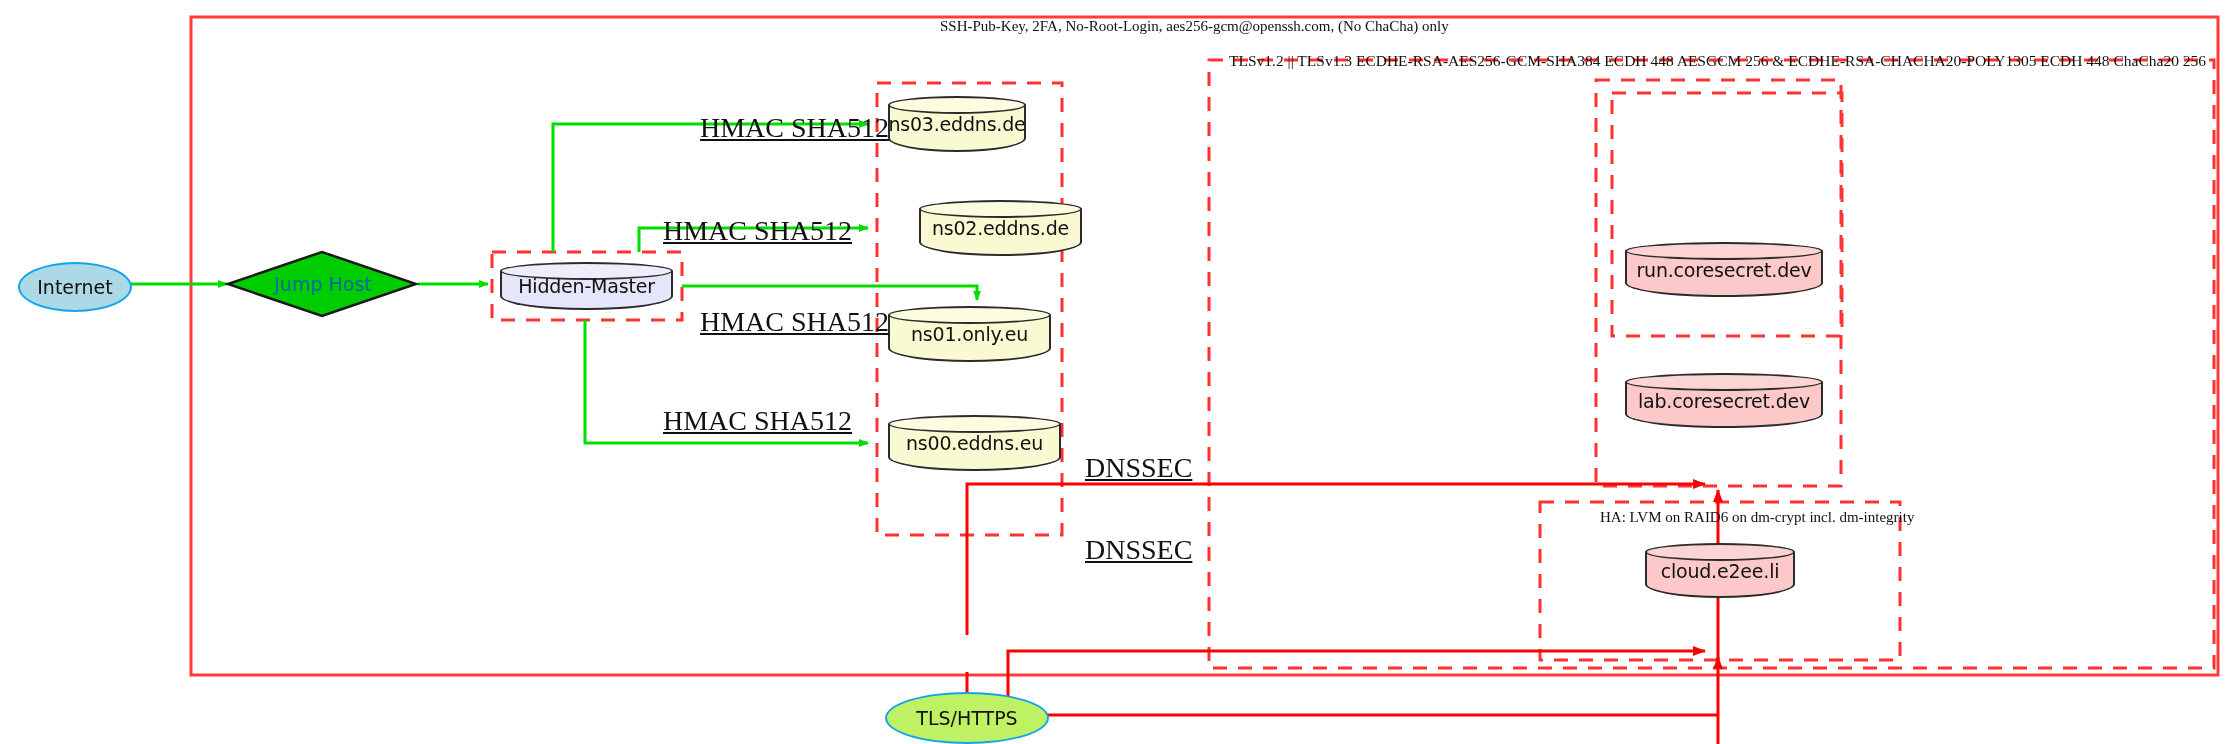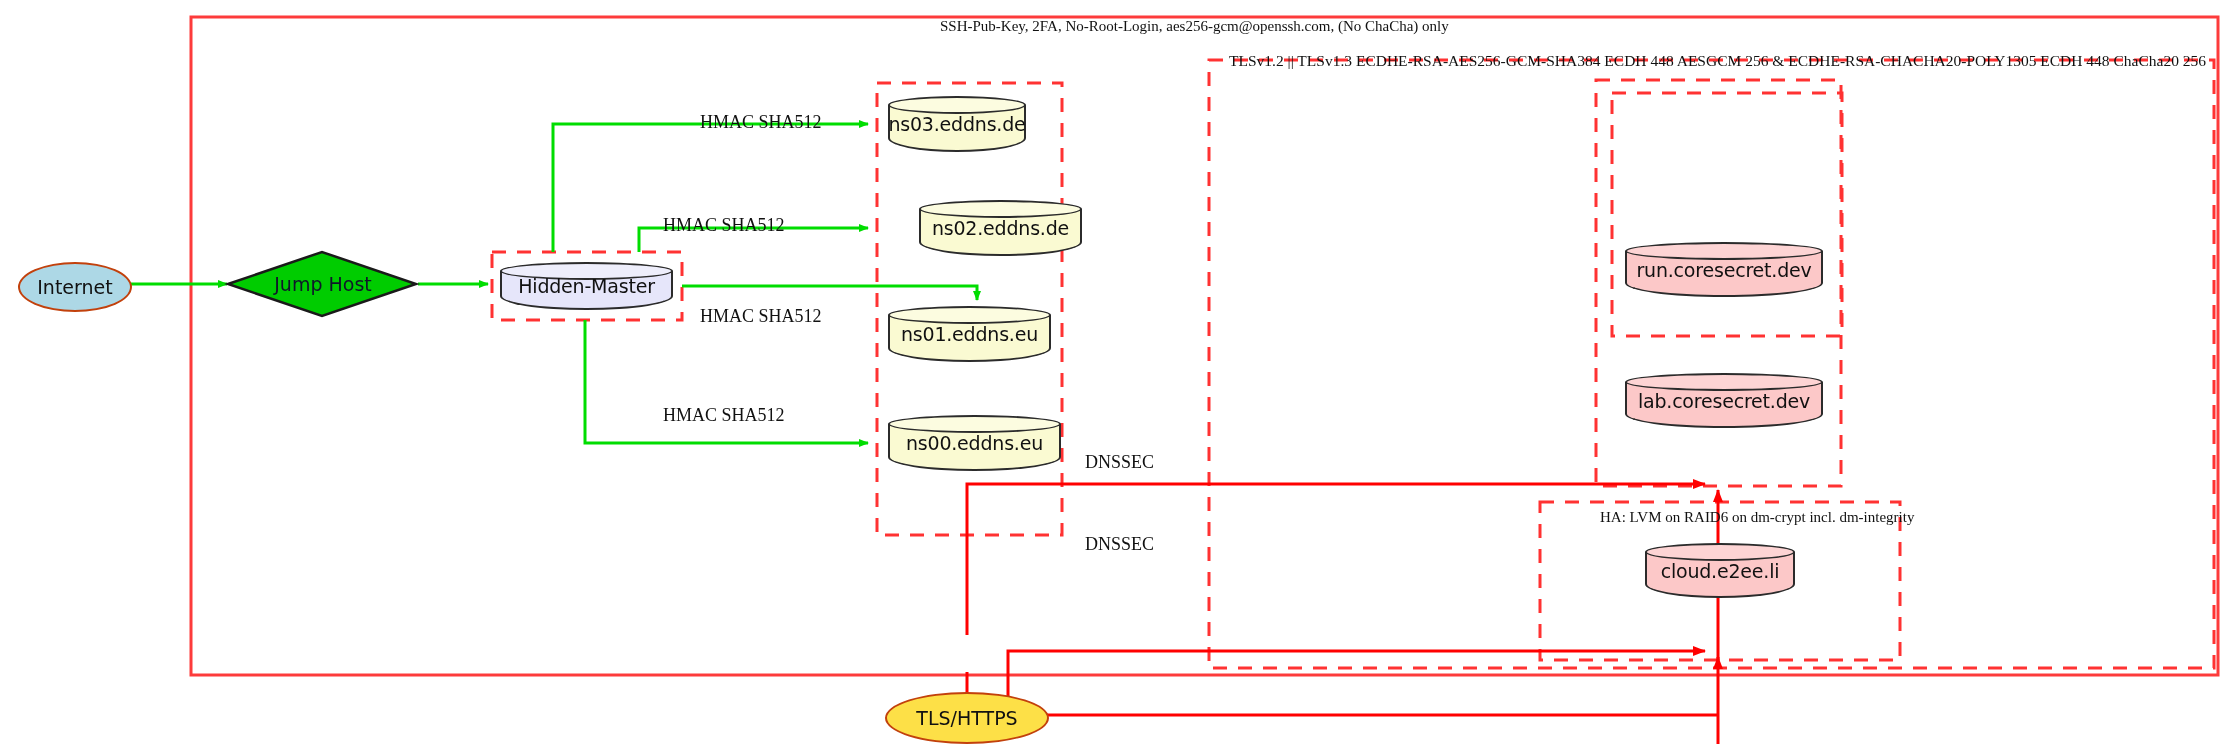--- a/index.html
+++ b/index.html
@@ -12,31 +12,31 @@
   .cyl{position:absolute;box-sizing:border-box;}
   .cyl .body{position:absolute;left:0;top:9px;right:0;bottom:0;
       border:2px solid #2b2b2b;border-top:none;border-radius:0 0 50% 50%/0 0 14px 14px;}
   .cyl .top{position:absolute;left:0;top:0;right:0;height:18px;
       border:2px solid #2b2b2b;border-radius:50%/50%;box-sizing:border-box;}
   .cyl .label{position:absolute;left:0;right:0;top:0;bottom:0;
       display:flex;align-items:center;justify-content:center;
       font-family:"DejaVu Sans",sans-serif;font-size:19px;color:#111;
       letter-spacing:-0.2px;z-index:3;}
 
-  .ellipse{position:absolute;border:2px solid #c2410c;border-radius:50%;
+  .ellipse{position:absolute;border:2px solid #0ea5e9;border-radius:50%;
       display:flex;align-items:center;justify-content:center;
       font-family:"DejaVu Sans",sans-serif;font-size:19px;color:#111;}
 
   .diamond-wrap{position:absolute;}
   .diamond-wrap .dlabel{position:absolute;left:0;right:0;top:0;bottom:0;
       display:flex;align-items:center;justify-content:center;
-      font-family:"DejaVu Sans",sans-serif;font-size:19px;color:#0f172a;z-index:4;}
+      font-family:"DejaVu Sans",sans-serif;font-size:19px;color:#0369a1;z-index:4;}
 
   .edge-label{position:absolute;font-family:"Liberation Serif",serif;
-      font-size:18px;color:#111;white-space:nowrap;}
+      font-size:28px;color:#111;white-space:nowrap;text-decoration:underline;}
 
   .cluster-label{position:absolute;font-family:"Liberation Serif",serif;
       font-size:15px;color:#111;white-space:nowrap;}
   .cluster-label.big{font-size:15.5px;}
 </style>
 </head>
 <body>
 
 <div id="stage">
 
@@ -111,21 +111,21 @@
 
   <div class="cyl" style="left:888px;top:200px;width:163px;height:56px;margin-left:31px;">
     <div class="body" style="background:#fafad2;"></div>
     <div class="top" style="background:#fcfce0;"></div>
     <span class="label">ns02.eddns.de</span>
   </div>
 
   <div class="cyl" style="left:888px;top:306px;width:163px;height:56px;">
     <div class="body" style="background:#fafad2;"></div>
     <div class="top" style="background:#fcfce0;"></div>
-    <span class="label">ns01.eddns.eu</span>
+    <span class="label">ns01.only.eu</span>
   </div>
 
   <div class="cyl" style="left:888px;top:415px;width:173px;height:56px;">
     <div class="body" style="background:#fafad2;"></div>
     <div class="top" style="background:#fcfce0;"></div>
     <span class="label">ns00.eddns.eu</span>
   </div>
 
 
   <div class="cyl" style="left:1625px;top:216px;width:198px;height:55px;margin-top:26px;">
@@ -139,21 +139,21 @@
     <div class="top" style="background:#fdd4d4;"></div>
     <span class="label">lab.coresecret.dev</span>
   </div>
 
   <div class="cyl" style="left:1645px;top:543px;width:150px;height:55px;">
     <div class="body" style="background:#fcc8c8;"></div>
     <div class="top" style="background:#fdd4d4;"></div>
     <span class="label">cloud.e2ee.li</span>
   </div>
 
-  <div class="ellipse" style="left:885px;top:692px;width:160px;height:48px;background:#fde047;">
+  <div class="ellipse" style="left:885px;top:692px;width:160px;height:48px;background:#bef264;">
     <span>TLS/HTTPS</span>
   </div>
 
   <div class="edge-label" style="left:700px;top:112px;">HMAC SHA512</div>
   <div class="edge-label" style="left:663px;top:215px;">HMAC SHA512</div>
   <div class="edge-label" style="left:700px;top:306px;">HMAC SHA512</div>
   <div class="edge-label" style="left:663px;top:405px;">HMAC SHA512</div>
   <div class="edge-label" style="left:1085px;top:452px;">DNSSEC</div>
   <div class="edge-label" style="left:1085px;top:534px;">DNSSEC</div>
 

